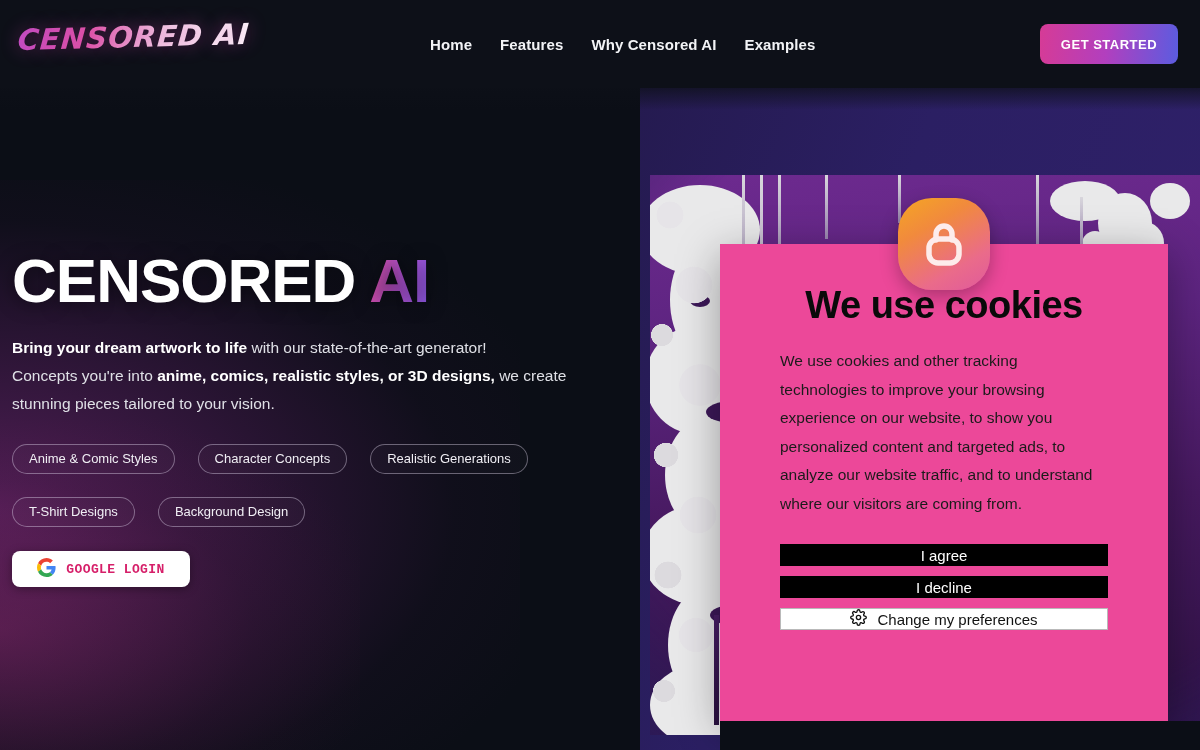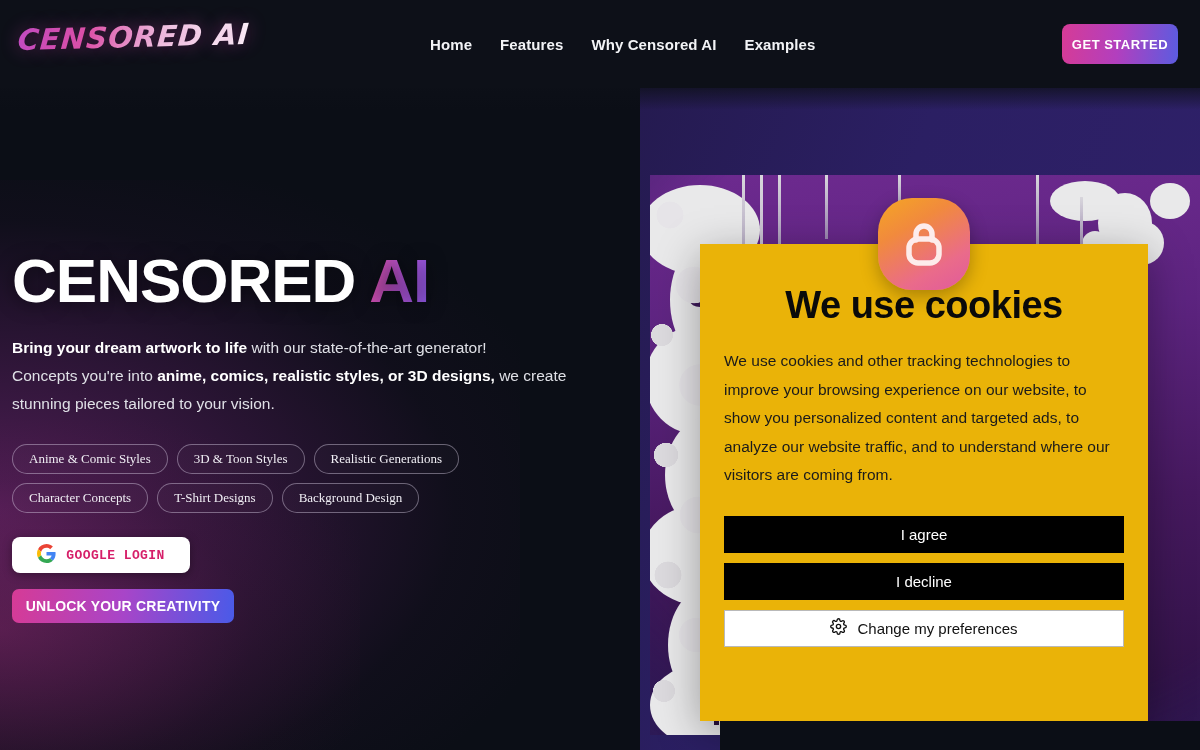--- a/index.html
+++ b/index.html
@@ -106,21 +106,21 @@
     position:absolute; left:430px; top:0; height:88px;
     display:flex; align-items:center; gap:28px;
   }
   .nav a {
     color:#f2f3f6; font-size:15px; font-weight:600;
     text-decoration:none; white-space:nowrap;
     letter-spacing:0.1px;
   }
   .cta-top {
     position:absolute; right:22px; top:24px;
-    width:116px; height:40px;
+    width:138px; height:40px;
     border:none; border-radius:8px;
     background:linear-gradient(95deg,#d63b96 0%, #b23fbe 48%, #5b5ce0 100%);
     color:#fff; font-size:13px; font-weight:bold;
     letter-spacing:0.5px; cursor:pointer;
     font-family:"Liberation Sans", sans-serif;
   }
 
   
   .hero {
     position:absolute; left:12px; top:250px; width:610px; z-index:10;
@@ -135,21 +135,21 @@
     -webkit-background-clip:text; background-clip:text; color:transparent;margin-top:13px;
   }
   .hero p {
     margin-top:22px;
     font-size:15.5px; line-height:28px; color:#dfe0e6;
     max-width:585px;
   }
   .hero p b { color:#ffffff; font-weight:bold; }
 
   .tags {
-    margin-top:26px; display:flex; flex-wrap:wrap; gap:9px; max-width:580px;font-family:Liberation Serif, serif;
+    margin-top:26px; display:flex; flex-wrap:wrap; gap:23px; max-width:580px;
   }
   .tag {
     border:1px solid rgba(225,215,235,0.42);
     border-radius:999px;
     padding:7px 16px 8px;
     font-size:13px; color:#f0eef4;
     background:rgba(255,255,255,0.02);
     white-space:nowrap; cursor:pointer;
     line-height:1;
   }
@@ -170,24 +170,24 @@
     margin-top:16px;
     width:222px; height:34px;
     border:none; border-radius:7px;
     background:linear-gradient(95deg,#d63b96 0%, #a845c8 50%, #4a5ae8 100%);
     color:#fff; font-size:14px; font-weight:bold; letter-spacing:0.2px;
     cursor:pointer; font-family:"Liberation Sans", sans-serif;
   }
 
   
   .cookie-dialog {
-    position:absolute; left:700px; top:244px; width:448px; height:477px;
-    background:#eab308;
+    position:absolute; left:720px; top:244px; width:448px; height:477px;
+    background:#ec4899;
     z-index:40;
-    padding:0 24px;
+    padding:0 60px;
     box-shadow:0 10px 40px rgba(0,0,0,0.35);
   }
   .cookie-icon {
     position:absolute; left:50%; top:-46px; transform:translateX(-50%);
     width:92px; height:92px; border-radius:34px;
     background:linear-gradient(150deg,#f5a623 0%, #f18a3d 32%, #ea6b8a 72%, #e05a9c 100%);
     display:flex; align-items:center; justify-content:center;
     box-shadow:0 6px 18px rgba(0,0,0,0.28);
   }
   .cookie-title {
@@ -195,21 +195,21 @@
     font-size:38px; font-weight:bold; color:#0a0a0a;
     letter-spacing:-0.5px;
   }
   .cookie-body {
     margin-top:20px;
     font-size:15.5px; line-height:28.5px; color:#1b1b1b;
   }
   .cookie-actions { margin-top:26px; }
   .c-btn {
     display:flex; align-items:center; justify-content:center; gap:10px;
-    width:100%; height:37px; margin-bottom:10px;
+    width:100%; height:22px; margin-bottom:10px;
     font-size:15px; cursor:pointer;
     font-family:"Liberation Sans", sans-serif;
   }
   .c-btn.solid {
     background:#000000; color:#ffffff; border:none;
   }
   .c-btn.outline {
     background:#ffffff; color:#111; border:1px solid #b9b9b9;
   }
   .bottom-fill {
@@ -285,40 +285,38 @@
       <span class="ai">AI</span>
     </h1>
 
     <p>
       <b>Bring your dream artwork to life</b><span> with our state-of-the-art generator!</span><br>
       <span>Concepts you're into </span><b>anime, comics, realistic styles, or 3D designs,</b><span> we create stunning pieces tailored to your vision.</span>
     </p>
 
     <div class="tags">
       <span class="tag">Anime &amp; Comic Styles</span>
-      <span class="tag">3D &amp; Toon Styles</span>
+      <span class="tag">Character Concepts</span>
       <span class="tag">Realistic Generations</span>
-      <span class="tag">Character Concepts</span>
       <span class="tag">T-Shirt Designs</span>
       <span class="tag">Background Design</span>
     </div>
 
     <button class="btn-google">
       <span>
         <svg width="19" height="19" viewBox="0 0 48 48">
           <path fill="#EA4335" d="M24 9.5c3.54 0 6.71 1.22 9.21 3.6l6.85-6.85C35.9 2.38 30.47 0 24 0 14.62 0 6.51 5.38 2.56 13.22l7.98 6.19C12.43 13.72 17.74 9.5 24 9.5z"></path>
           <path fill="#4285F4" d="M46.98 24.55c0-1.57-.15-3.09-.38-4.55H24v9.02h12.94c-.58 2.96-2.26 5.48-4.78 7.18l7.73 6c4.51-4.18 7.09-10.36 7.09-17.65z"></path>
           <path fill="#FBBC05" d="M10.53 28.59c-.48-1.45-.76-2.99-.76-4.59s.27-3.14.76-4.59l-7.98-6.19C.92 16.46 0 20.12 0 24s.92 7.54 2.56 10.78l7.97-6.19z"></path>
           <path fill="#34A853" d="M24 48c6.48 0 11.93-2.13 15.89-5.81l-7.73-6c-2.15 1.45-4.92 2.3-8.16 2.3-6.26 0-11.57-4.22-13.47-9.91l-7.98 6.19C6.51 42.62 14.62 48 24 48z"></path>
         </svg>
       </span>
       <span class="glabel">GOOGLE LOGIN</span>
     </button>
 
-    <button class="btn-unlock">UNLOCK YOUR CREATIVITY</button>
   </section>
 
   <div class="cookie-dialog">
 
     <div class="cookie-icon">
       <svg width="46" height="50" viewBox="0 0 46 50" fill="none">
         <rect x="8" y="20" width="30" height="24" rx="9" stroke="#fdeceb" stroke-width="5.5"></rect>
         <path d="M15 21 V15 a8 8 0 0 1 16 0 v6" stroke="#fdeceb" stroke-width="5.5" fill="none" stroke-linecap="round"></path>
       </svg>
     </div>

